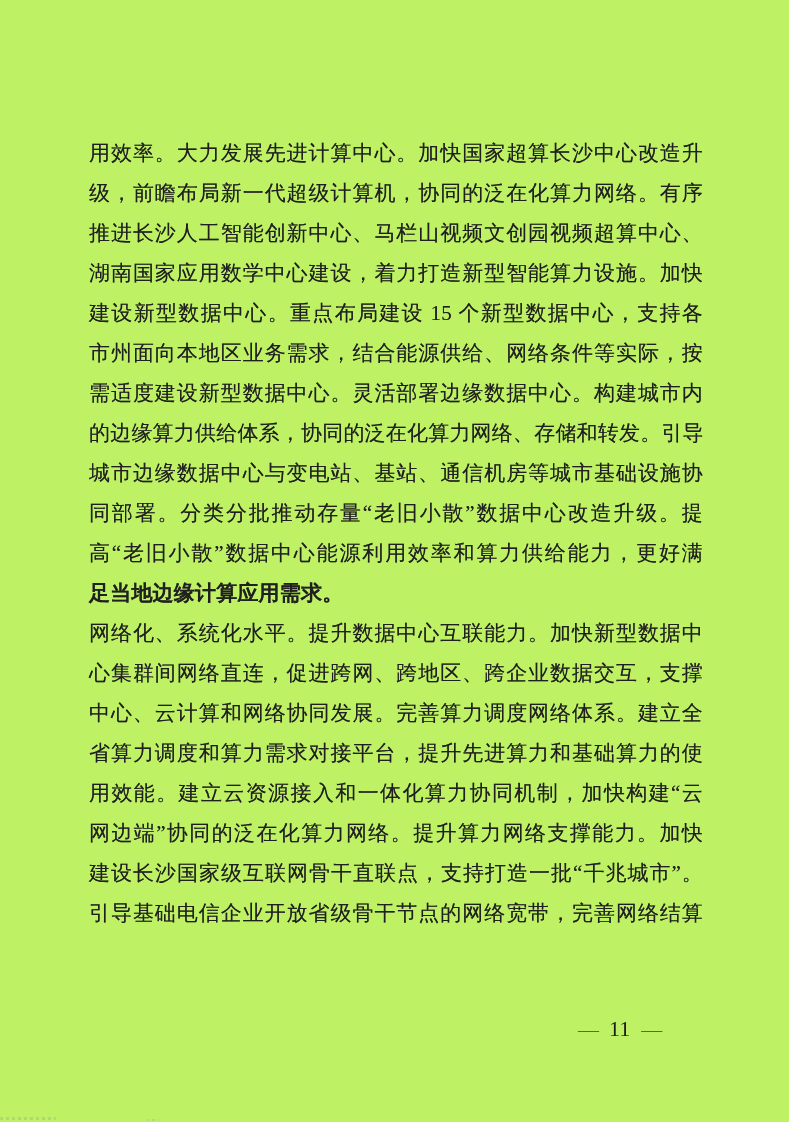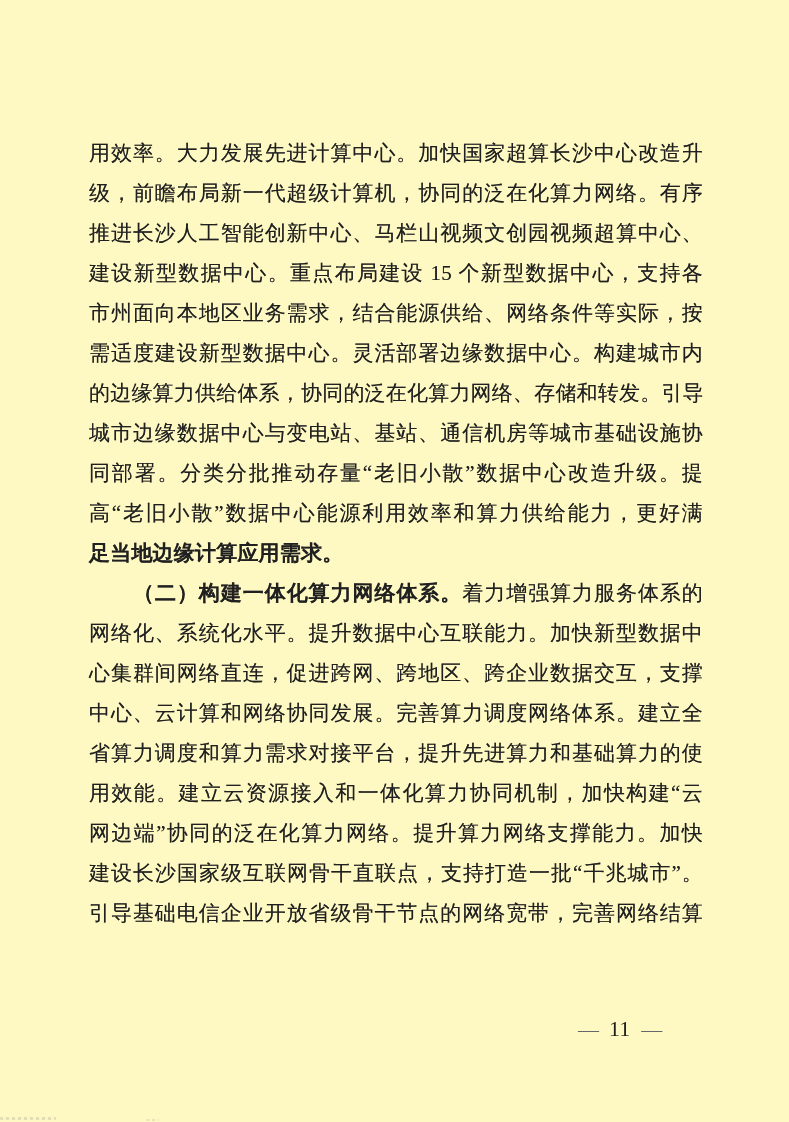--- a/index.html
+++ b/index.html
@@ -10,21 +10,21 @@
   body {
     width: 789px;
     height: 1122px;
     position: relative;
     overflow: hidden;
     font-family: "Liberation Serif", "DejaVu Serif", serif;
   }
   .page {
     position: absolute;
     inset: 0;
-    background: #fef9c3;
+    background: #bef264;
   }
   .text-block {
     position: absolute;
     left: 89px;
     top: 133px;
     width: 614px;
     color: #202020;
     font-size: 21px;
   }
   .line {
@@ -82,32 +82,30 @@
 </head>
 <body>
 
 <div class="page">
 
   <div class="text-block">
 
     <div class="line">用效率。大力发展先进计算中心。加快国家超算长沙中心改造升</div>
     <div class="line">级，前瞻布局新一代超级计算机，协同的泛在化算力网络。有序</div>
     <div class="line">推进长沙人工智能创新中心、马栏山视频文创园视频超算中心、</div>
+    <div class="line">湖南国家应用数学中心建设，着力打造新型智能算力设施。加快</div>
     <div class="line">建设新型数据中心。重点布局建设 15 个新型数据中心，支持各</div>
     <div class="line">市州面向本地区业务需求，结合能源供给、网络条件等实际，按</div>
     <div class="line">需适度建设新型数据中心。灵活部署边缘数据中心。构建城市内</div>
     <div class="line">的边缘算力供给体系，协同的泛在化算力网络、存储和转发。引导</div>
     <div class="line">城市边缘数据中心与变电站、基站、通信机房等城市基础设施协</div>
     <div class="line">同部署。分类分批推动存量“老旧小散”数据中心改造升级。提</div>
     <div class="line">高“老旧小散”数据中心能源利用效率和算力供给能力，更好满</div>
     <div class="line line--para-end">足当地边缘计算应用需求。</div>
 
-    <div class="line line--indent">
-      <span class="lead-bold">（二）构建一体化算力网络体系。</span><span>着力增强算力服务体系的</span>
-    </div>
     <div class="line">网络化、系统化水平。提升数据中心互联能力。加快新型数据中</div>
     <div class="line">心集群间网络直连，促进跨网、跨地区、跨企业数据交互，支撑</div>
     <div class="line">中心、云计算和网络协同发展。完善算力调度网络体系。建立全</div>
     <div class="line">省算力调度和算力需求对接平台，提升先进算力和基础算力的使</div>
     <div class="line">用效能。建立云资源接入和一体化算力协同机制，加快构建“云</div>
     <div class="line">网边端”协同的泛在化算力网络。提升算力网络支撑能力。加快</div>
     <div class="line">建设长沙国家级互联网骨干直联点，支持打造一批“千兆城市”。</div>
     <div class="line">引导基础电信企业开放省级骨干节点的网络宽带，完善网络结算</div>
 
   </div>

